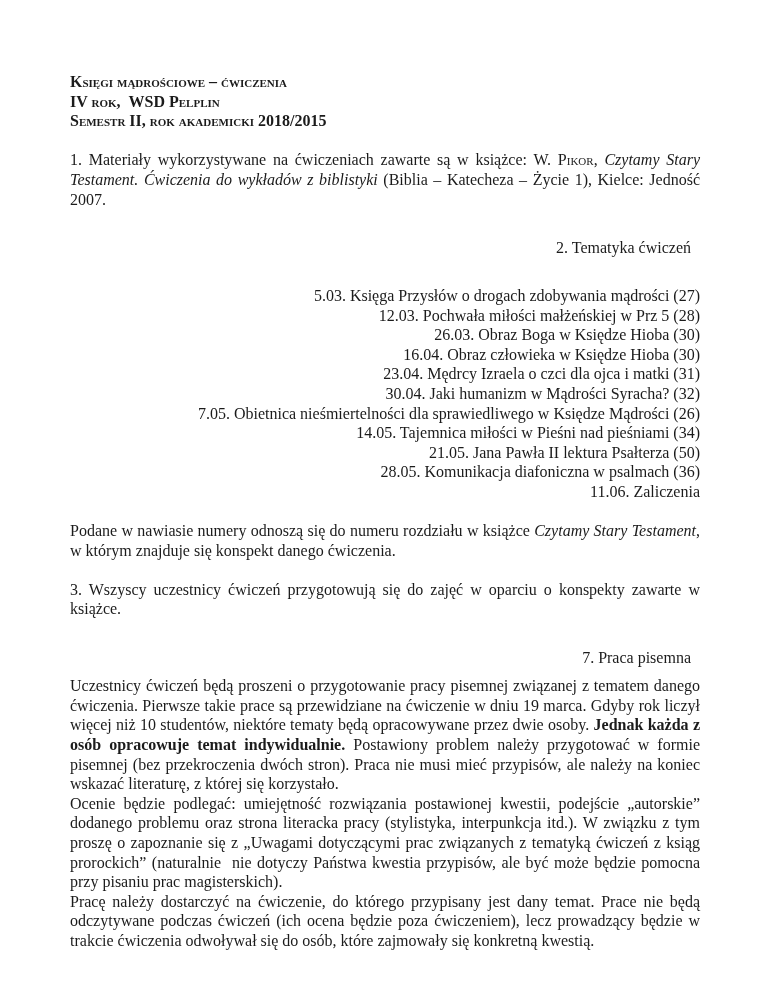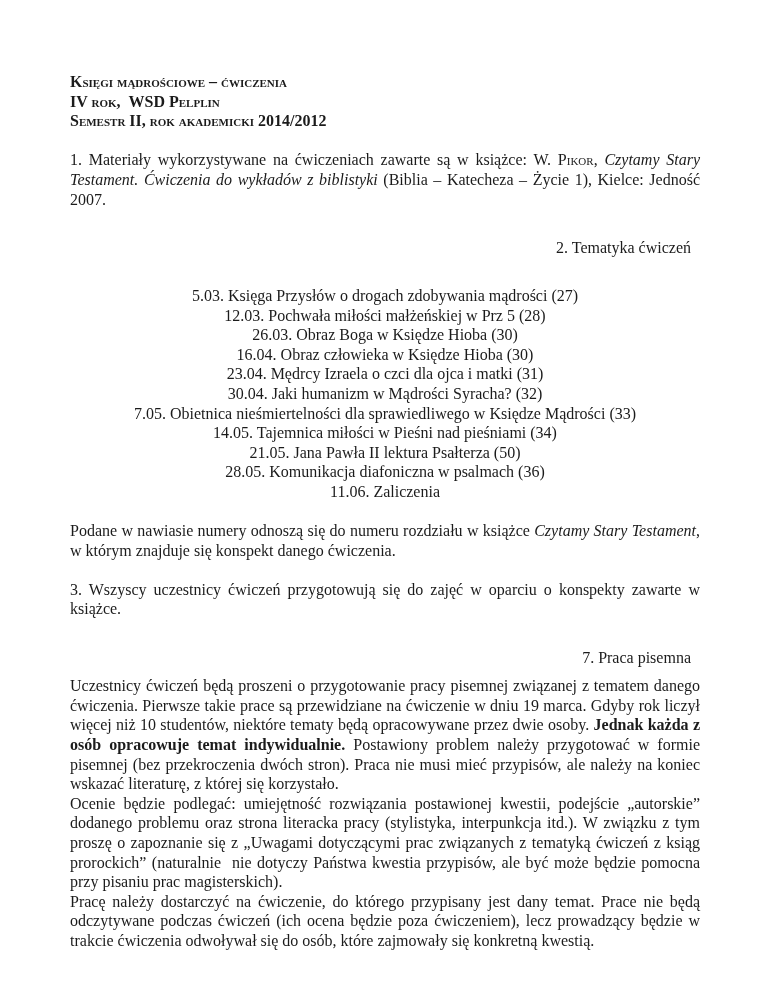--- a/index.html
+++ b/index.html
@@ -35,55 +35,55 @@
   .para {
     margin: 0;
     text-align: justify;
   }
   .heading-line {
     margin: 9px;
     text-align: right;
   }
   .schedule .schedule-item {
     white-space: nowrap;
-    text-align: center;
+    text-align: right;
   }
   .sc { font-variant: small-caps; }
   .it { font-style: italic; }
   .bd { font-weight: bold; }
   .blank { height: 19.6px; }
 </style>
 </head>
 <body>
 
 <div class="page">
   <div class="content">
 
     <div class="hline">Księgi mądrościowe – ćwiczenia</div>
     <div class="hline">IV rok, &nbsp;WSD Pelplin</div>
-    <div class="hline">Semestr II, rok akademicki 2014/2012</div>
+    <div class="hline">Semestr II, rok akademicki 2018/2015</div>
 
     <div class="blank"></div>
 
     <p class="para"><span>1. Materiały wykorzystywane na ćwiczeniach zawarte są w książce: W. </span><span class="sc">Pikor</span><span>, </span><span class="it">Czytamy Stary Testament. Ćwiczenia do wykładów z biblistyki</span><span> (Biblia – Katecheza – Życie 1), Kielce: Jedność 2007.</span></p>
 
     <div class="blank"></div>
 
     <p class="heading-line">2. Tematyka ćwiczeń</p>
 
     <div class="blank"></div>
 
     <div class="schedule">
         <div class="schedule-item">5.03. Księga Przysłów o drogach zdobywania mądrości (27)</div>
         <div class="schedule-item">12.03. Pochwała miłości małżeńskiej w Prz 5 (28)</div>
         <div class="schedule-item">26.03. Obraz Boga w Księdze Hioba (30)</div>
         <div class="schedule-item">16.04. Obraz człowieka w Księdze Hioba (30)</div>
         <div class="schedule-item">23.04. Mędrcy Izraela o czci dla ojca i matki (31)</div>
         <div class="schedule-item">30.04. Jaki humanizm w Mądrości Syracha? (32)</div>
-        <div class="schedule-item">7.05. Obietnica nieśmiertelności dla sprawiedliwego w Księdze Mądrości (33)</div>
+        <div class="schedule-item">7.05. Obietnica nieśmiertelności dla sprawiedliwego w Księdze Mądrości (26)</div>
         <div class="schedule-item">14.05. Tajemnica miłości w Pieśni nad pieśniami (34)</div>
         <div class="schedule-item">21.05. Jana Pawła II lektura Psałterza (50)</div>
         <div class="schedule-item">28.05. Komunikacja diafoniczna w psalmach (36)</div>
         <div class="schedule-item">11.06. Zaliczenia</div>
       </div>
 
     <div class="blank"></div>
 
     <p class="para"><span>Podane w nawiasie numery odnoszą się do numeru rozdziału w książce </span><span class="it">Czytamy Stary Testament</span><span>, w którym znajduje się konspekt danego ćwiczenia.</span></p>
 

